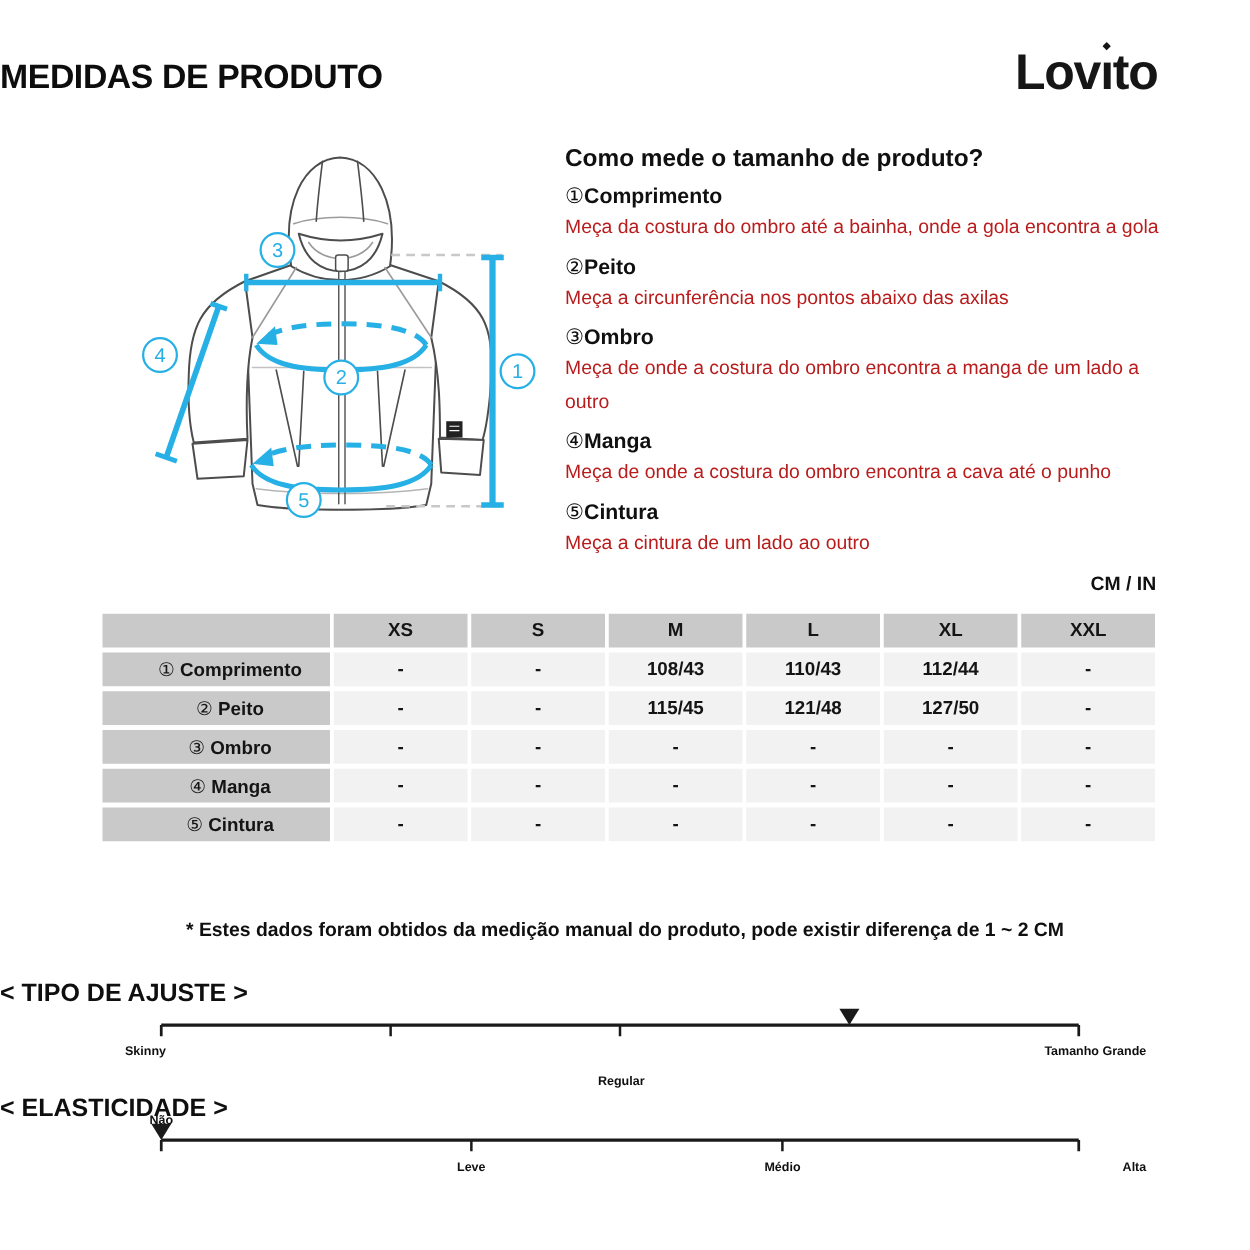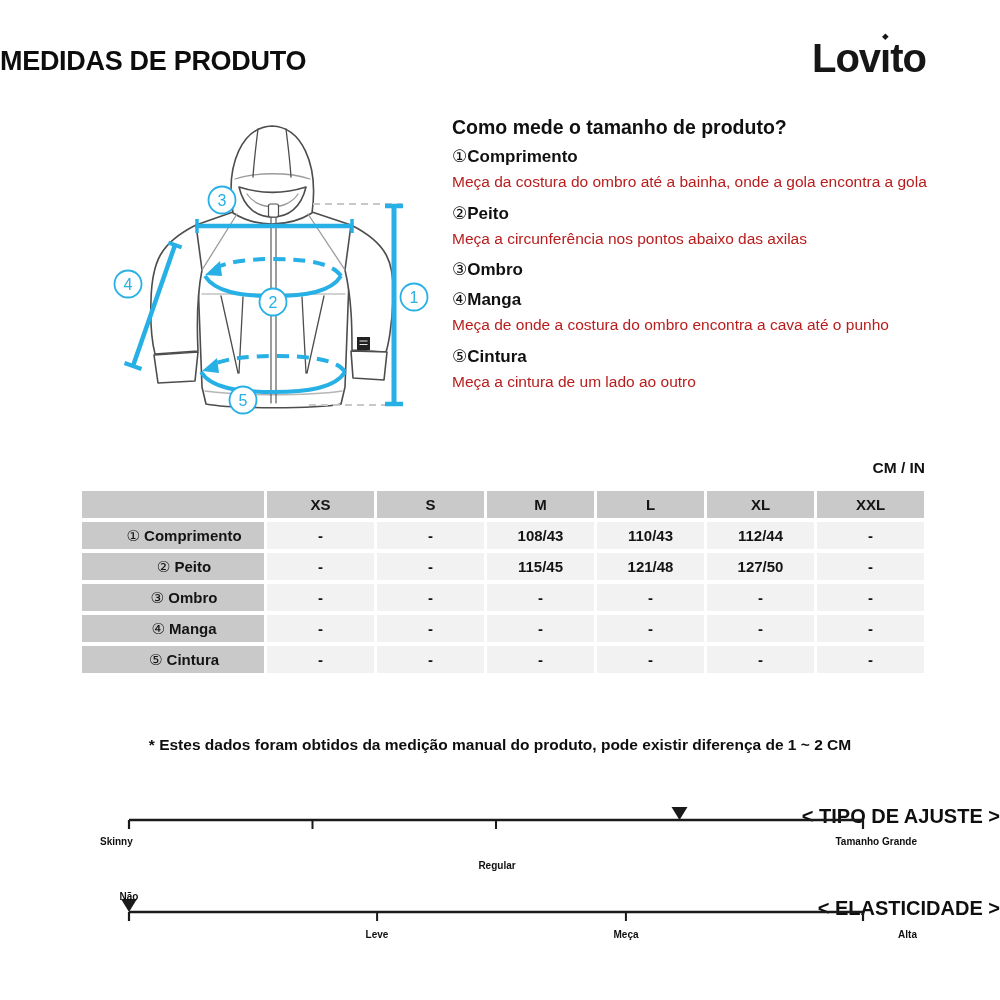--- a/index.html
+++ b/index.html
@@ -48,22 +48,22 @@
   }
   table.sizes td.row-label .tbl-num{font-weight:400;}
   table.sizes td.val{background:#f2f2f2;font-weight:700;color:#141414;}
   
   .note{
     position:absolute;top:736px;left:0;width:1000px;text-align:center;
     font-size:15.5px;font-weight:800;color:#0f0f0f;
   }
   
   .scale-title{
-    position:absolute;left:0;width:1000px;text-align:right;
-    font-size:20px;font-weight:800;color:#0f0f0f;margin-top:21px;
+    position:absolute;left:0;width:1000px;text-align:left;
+    font-size:20px;font-weight:800;color:#0f0f0f;
   }
   #fit-title{top:784px;}
   #elasticity-title{top:876px;}
   .scales-svg{position:absolute;left:0;top:778px;width:1000px;height:186px;}
   .scale-label{position:absolute;font-size:10px;font-weight:800;color:#0f0f0f;white-space:nowrap;}
   .lbl-center{transform:translateX(-50%);}
 </style>
 </head>
 <body>
 
@@ -148,20 +148,21 @@
 <div class="guide">
   <h2>Como mede o tamanho de produto?</h2>
 
   <div class="g-label"><span class="g-num">①</span><span>Comprimento</span></div>
   <div class="g-desc">Meça da costura do ombro até a bainha, onde a gola encontra a gola</div>
 
   <div class="g-label"><span class="g-num">②</span><span>Peito</span></div>
   <div class="g-desc">Meça a circunferência nos pontos abaixo das axilas</div>
 
   <div class="g-label"><span class="g-num">③</span><span>Ombro</span></div>
+  <div class="g-desc">Meça de onde a costura do ombro encontra a manga de um lado a outro</div>
 
   <div class="g-label"><span class="g-num">④</span><span>Manga</span></div>
   <div class="g-desc">Meça de onde a costura do ombro encontra a cava até o punho</div>
 
   <div class="g-label"><span class="g-num">⑤</span><span>Cintura</span></div>
   <div class="g-desc">Meça a cintura de um lado ao outro</div>
 </div>
 
 <div class="units">CM / IN</div>
 
@@ -260,14 +261,14 @@
   </g>
   <polygon points="121,899 137,899 129,912" fill="#1a1a1a"></polygon>
 </svg>
 
 <span class="scale-label" style="top:836px;left:100px;">Skinny</span>
 <span class="scale-label lbl-center" style="top:836px;left:497px;margin-top:24px;">Regular</span>
 <span class="scale-label" style="top:836px;right:83px;">Tamanho Grande</span>
 
 <span class="scale-label lbl-center" style="top:891px;left:129px;">Não</span>
 <span class="scale-label lbl-center" style="top:929px;left:377px;">Leve</span>
-<span class="scale-label lbl-center" style="top:929px;left:626px;">Meça</span>
+<span class="scale-label lbl-center" style="top:929px;left:626px;">Médio</span>
 <span class="scale-label" style="top:929px;right:83px;">Alta</span>
 
 </body></html>

